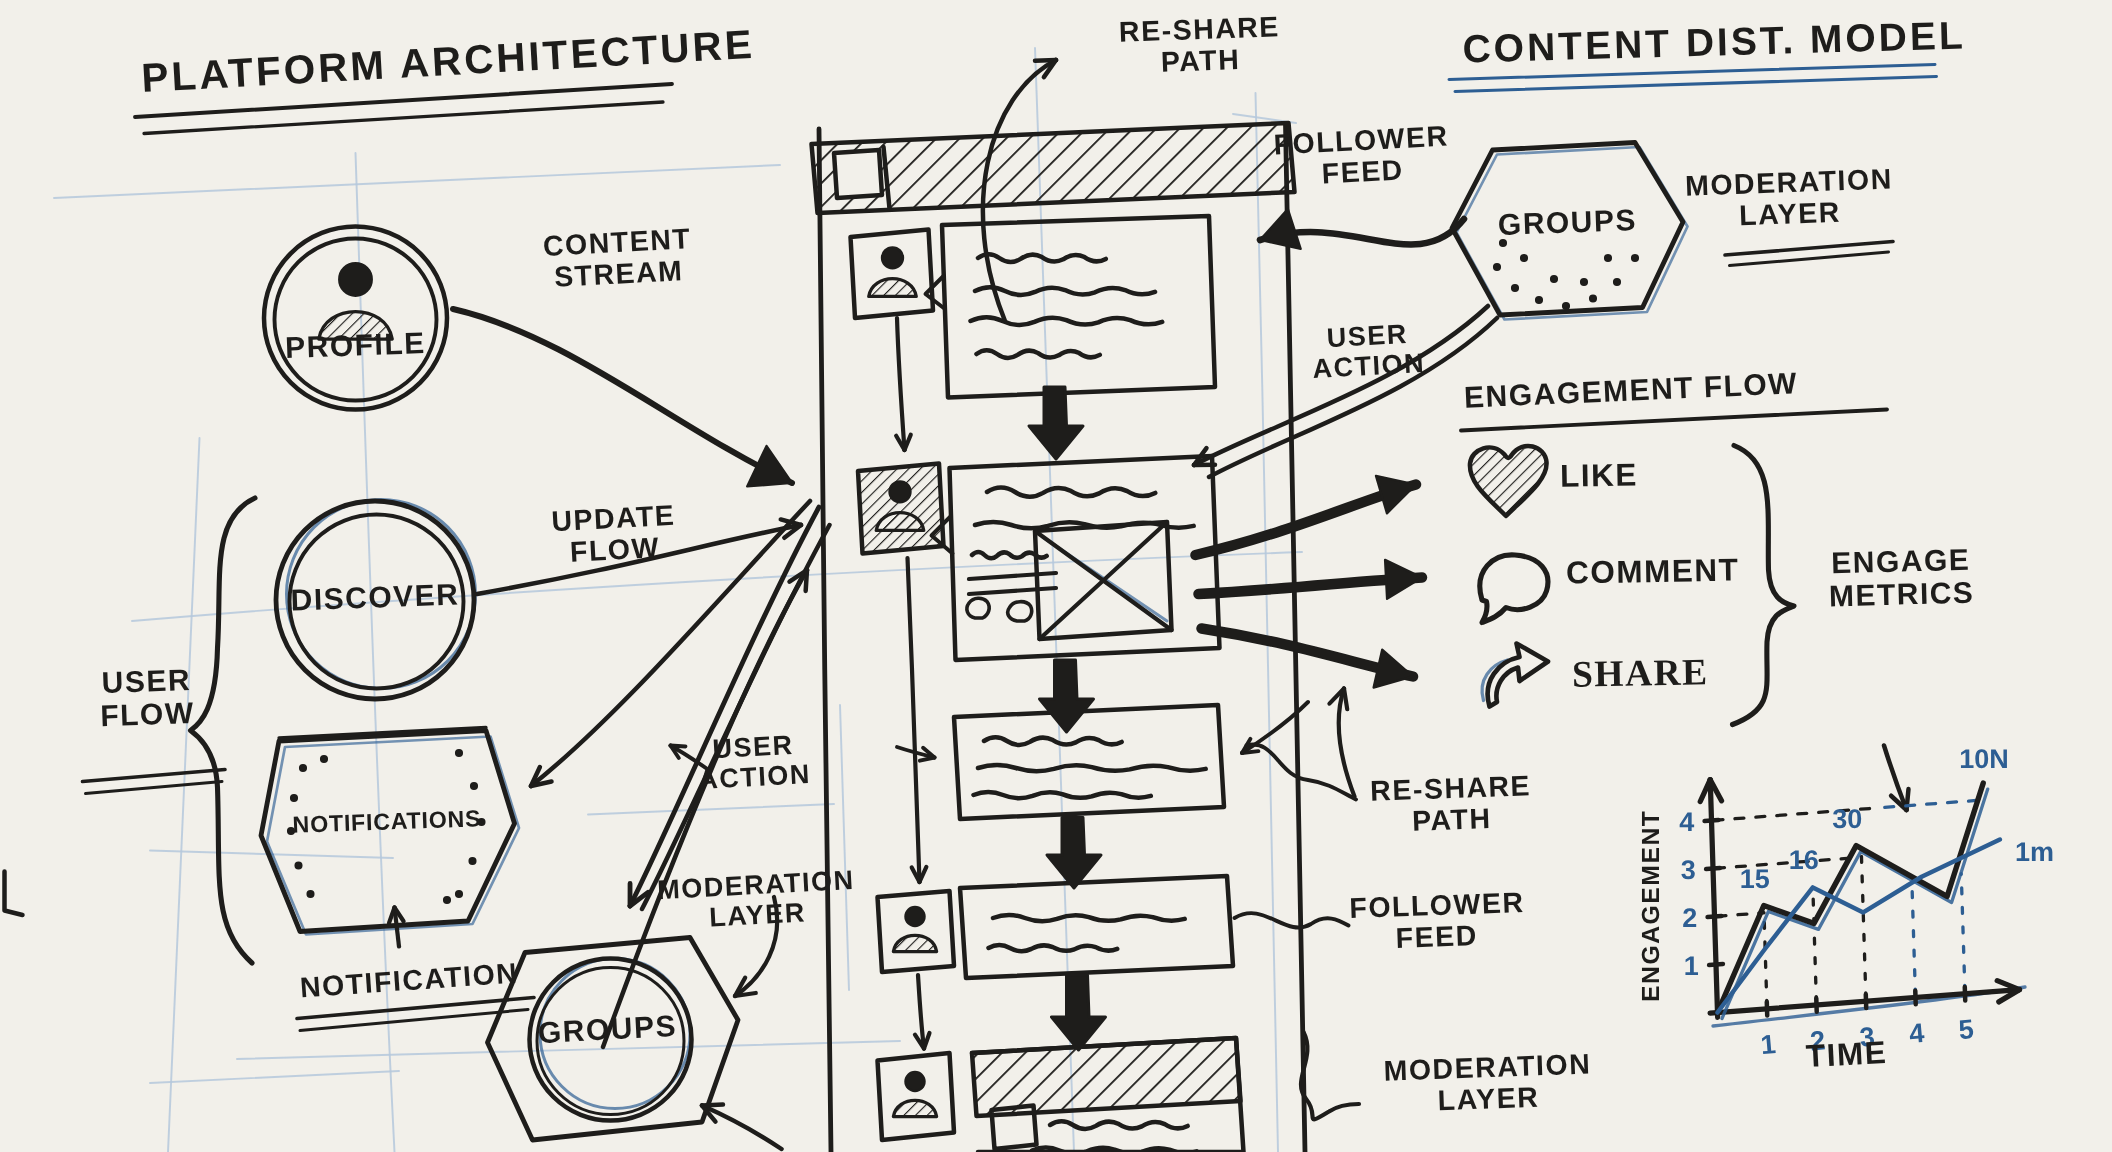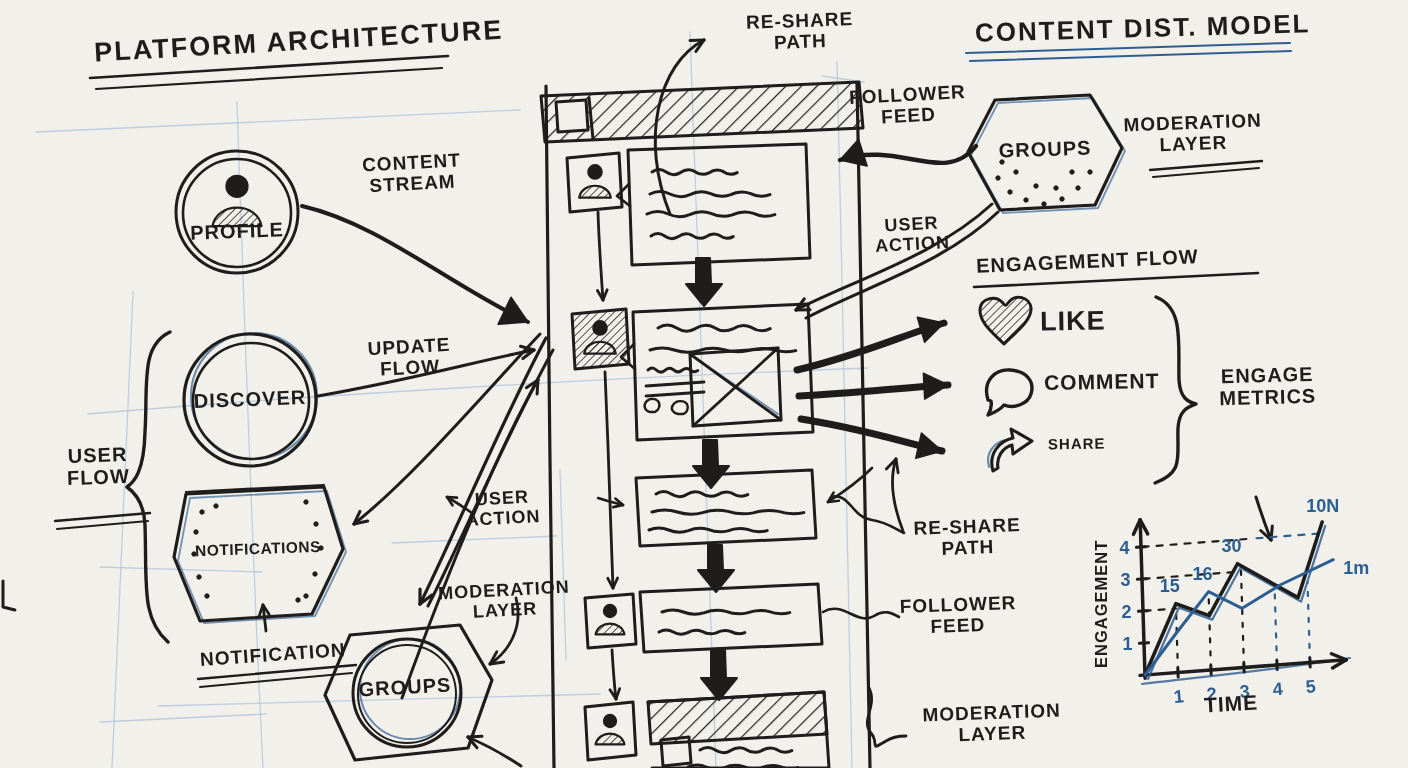--- a/index.html
+++ b/index.html
@@ -283,23 +283,23 @@
 <div class="lbl" style="left:432px;top:580px;width:145px;font-size:18px;transform:rotate(-3deg);">MODERATION LAYER</div>
 <div class="lbl" style="left:455px;top:488px;width:95px;font-size:18px;transform:rotate(-3deg);">USER ACTION</div>
 
 <div class="lbl" style="left:740px;top:10px;width:120px;font-size:19px;transform:rotate(-2deg);">RE-SHARE PATH</div>
 <div class="lbl" style="left:848px;top:84px;width:120px;font-size:19px;transform:rotate(-3deg);">FOLLOWER FEED</div>
 <div class="lbl" style="left:980px;top:138px;width:130px;font-size:20px;transform:rotate(-2deg);">GROUPS</div>
 <div class="lbl" style="left:1118px;top:112px;width:150px;font-size:19px;transform:rotate(-2deg);">MODERATION LAYER</div>
 <div class="lbl" style="left:862px;top:214px;width:100px;font-size:18px;transform:rotate(-3deg);">USER ACTION</div>
 
 <div class="lbl nowrap" style="left:976px;top:250px;font-size:20px;transform:rotate(-2.5deg);">ENGAGEMENT FLOW</div>
-<div class="lbl nowrap" style="left:1040px;top:306px;font-size:27px;transform:rotate(-1deg);">LIKE</div>
+<div class="lbl nowrap" style="left:1040px;top:306px;font-size:21px;transform:rotate(-1deg);">LIKE</div>
 <div class="lbl nowrap" style="left:1044px;top:370px;font-size:21px;transform:rotate(-1deg);">COMMENT</div>
-<div class="lbl nowrap" style="left:1048px;top:436px;font-size:15px;transform:rotate(-1deg);">SHARE</div>
+<div class="lbl nowrap" style="left:1048px;top:436px;font-size:25px;transform:rotate(-1deg);font-family:Liberation Serif, serif;">SHARE</div>
 <div class="lbl" style="left:1200px;top:364px;width:135px;font-size:20px;transform:rotate(-1.5deg);">ENGAGE METRICS</div>
 
 <div class="lbl" style="left:905px;top:516px;width:125px;font-size:19px;transform:rotate(-2deg);">RE-SHARE PATH</div>
 <div class="lbl" style="left:900px;top:594px;width:115px;font-size:19px;transform:rotate(-2deg);">FOLLOWER FEED</div>
 <div class="lbl" style="left:912px;top:702px;width:160px;font-size:19px;transform:rotate(-2deg);">MODERATION LAYER</div>
 
 <div class="lbl nowrap" style="left:1092px;top:668px;font-size:16.5px;transform:rotate(-90deg);transform-origin:left top;">ENGAGEMENT</div>
 <div class="lbl nowrap" style="left:1204px;top:692px;font-size:21px;transform:rotate(-3deg);">TIME</div>
 
 </div>

